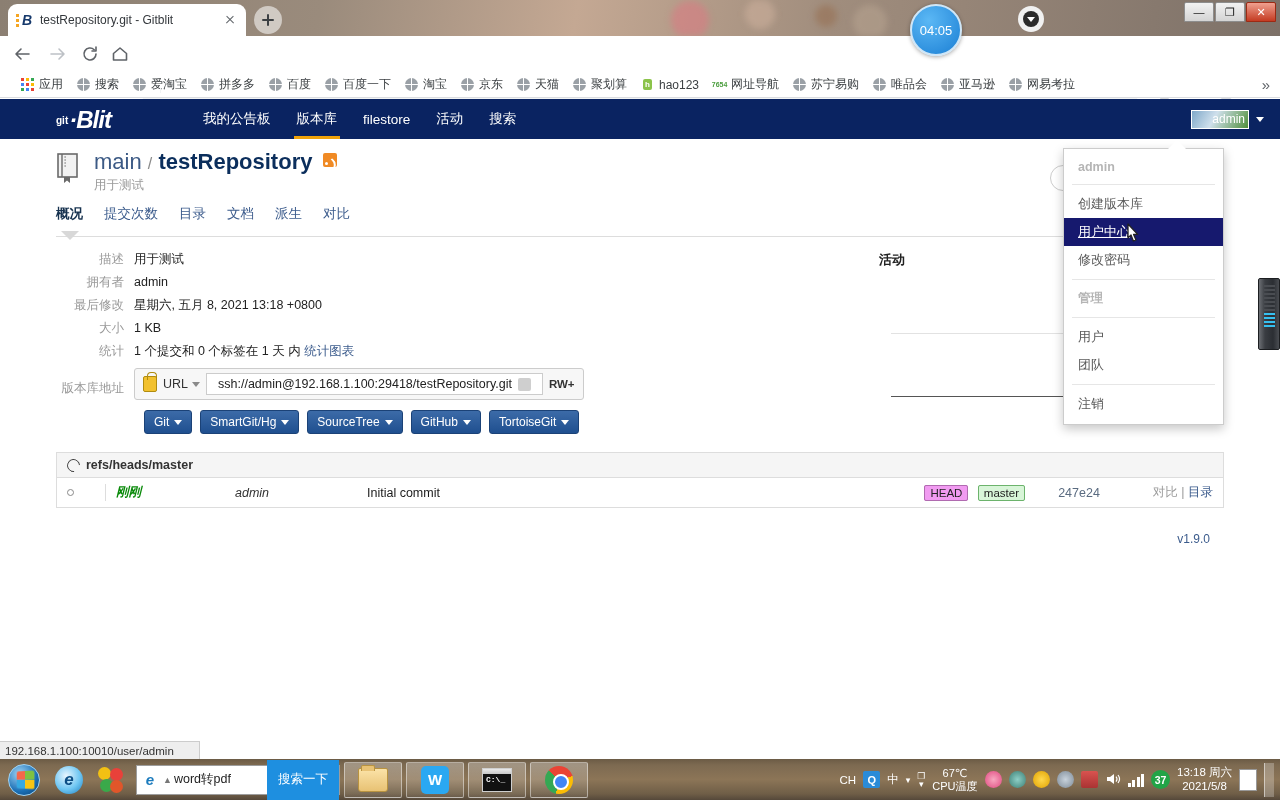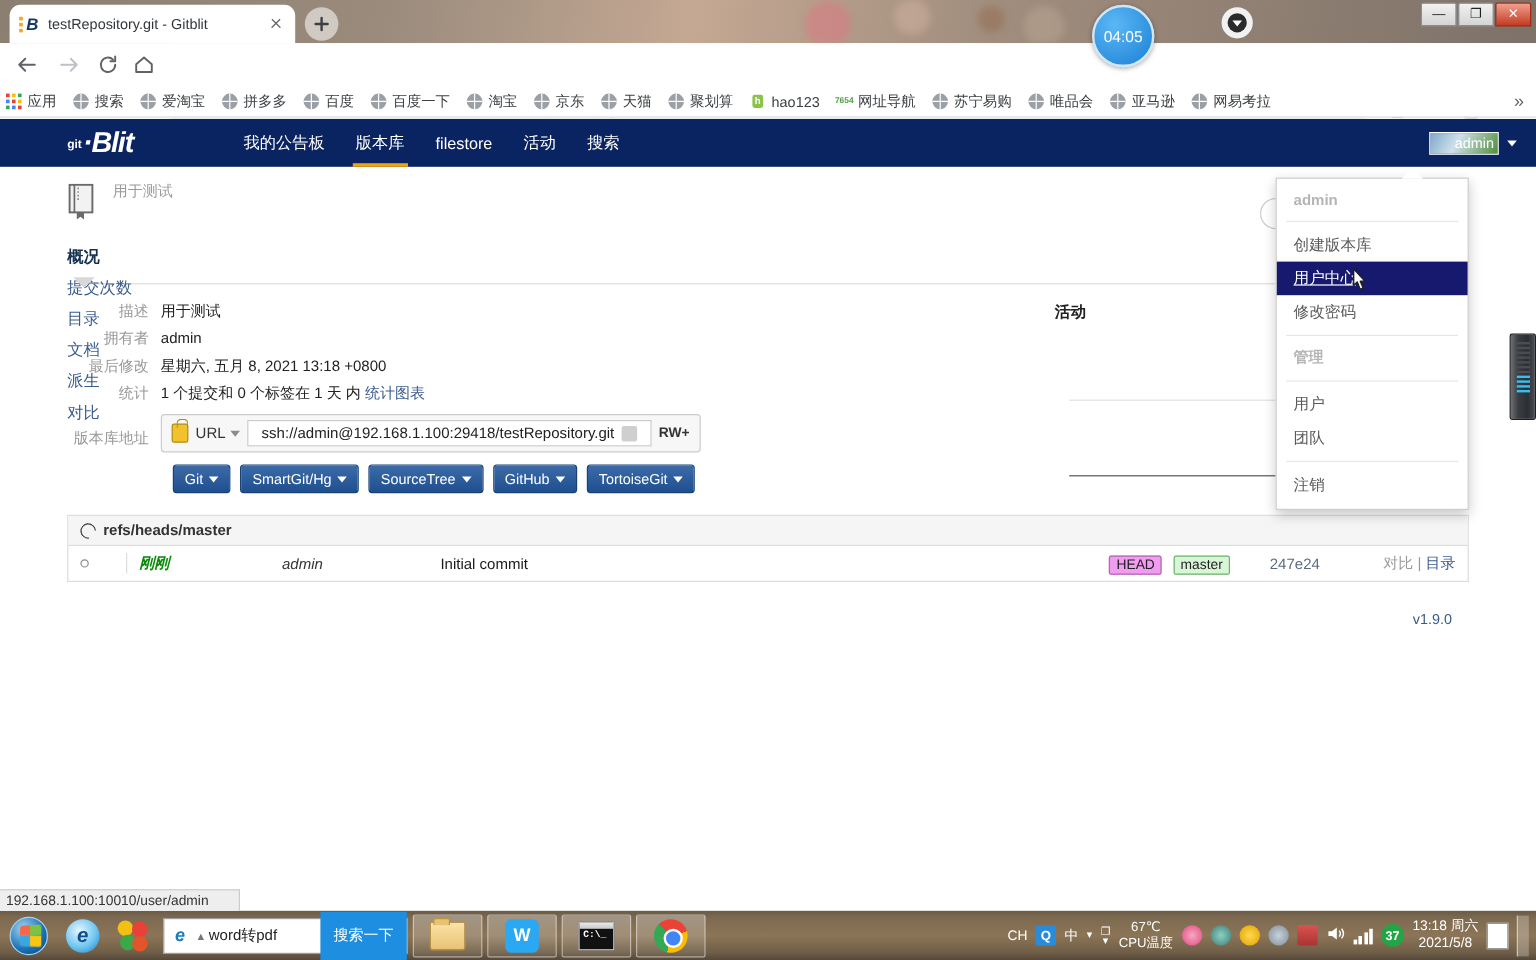--- a/index.html
+++ b/index.html
@@ -97,21 +97,21 @@
   .warn-tri b{position:absolute;left:5.6px;top:3.5px;width:1.4px;height:5px;background:#f1f3f4;z-index:2;}
   .notsecure { color:#3c4043; font-size:12.5px; margin-right:6px; }
   .omnidiv { color:#bdc1c6; margin-right:8px; }
   .omniurl { color:#202124; font-size:13.5px; }
   .tb-right { position:absolute; right:8px; top:40px; display:flex; align-items:center; gap:4px; }
   .tbr { width:28px;height:28px; display:flex;align-items:center;justify-content:center; }
 
   
   .bookmarks {
     position:absolute; left:0; top:72px; width:1280px; height:26px; background:#fff;
-    display:flex; align-items:center; padding-left:4px; font-size:12px; color:#3c4043;
+    display:flex; align-items:center; padding-left:20px; font-size:12px; color:#3c4043;
     border-bottom:1px solid #dadce0;
   }
   .bm { display:flex; align-items:center; margin-right:13px; white-space:nowrap; }
   .bm .ic { width:15px;height:15px; margin-right:4px; flex:0 0 15px;
             display:flex;align-items:center;justify-content:center; }
   .globe { width:13px;height:13px;border-radius:50%;background:#9aa0a6;position:relative; }
   .globe:after{content:"";position:absolute;left:0;top:6px;width:13px;height:1px;background:#fff;}
   .globe:before{content:"";position:absolute;left:6px;top:0;width:1px;height:13px;background:#fff;}
   .appsgrid { display:grid; grid-template-columns:repeat(3,3px); grid-gap:2px; }
   .appsgrid i{width:3px;height:3px;display:block;}
@@ -164,21 +164,21 @@
     border:2px solid #fff;border-radius:0 8px 0 0;border-left:0;border-bottom:0;
     transform:rotate(45deg);transform-origin:left bottom;}
   .repo-desc { margin-left:38px; font-size:12.5px; color:#9a9a9a; margin-top:2px; }
   .gb-search {
     position:absolute; right:110px; top:26px; width:120px; height:26px;
     border:1px solid #ccc; border-radius:13px; background:#fff;
     font-size:12.5px; color:#999; padding:0 12px; line-height:24px;
   }
 
   .tabs-row { margin:0 56px; border-bottom:1px solid #ddd; height:32px; position:relative;
-              display:flex; align-items:flex-start;flex-direction:column; }
+              display:flex; align-items:flex-start; }
   .tabs-row a { font-size:13.5px; color:#3b5b8c; text-decoration:none; margin-right:21px;
                 padding-bottom:8px; }
   .tabs-row a.active { color:#17324f; font-weight:bold; position:relative; }
   .tabs-row a.active:after{
     content:""; position:absolute; left:50%; transform:translateX(-50%); bottom:-9px;
     border-left:9px solid transparent;border-right:9px solid transparent;border-top:9px solid #d8d8d8;
   }
   .star-btn {
     position:absolute; right:0; top:-4px; height:26px; padding:0 10px;
     border:1px solid #c9c9c9; border-radius:3px; background:linear-gradient(#fff,#ececec);
@@ -583,20 +583,26 @@
         </div>
       </div>
 
       <div class="repo-head">
         <svg class="repo-icon" viewBox="0 0 24 30">
           <rect x="2" y="1" width="19" height="23" fill="#f2f2f2" stroke="#6a6a6a" stroke-width="1.6"></rect>
           <path d="M6 1v23" stroke="#6a6a6a" stroke-width="1.4"></path>
           <path d="M8.6 4h1M8.6 7h1M8.6 10h1M8.6 13h1" stroke="#6a6a6a" stroke-width="1.4"></path>
           <path d="M2 24h12v6l-3-2.4L8 30v-6" fill="#6a6a6a"></path>
         </svg>
+        <div class="repo-title">
+          <span class="proj">main</span>
+          <span class="sep">/</span>
+          <span>testRepository</span>
+          <span class="rss"></span>
+        </div>
         <div class="repo-desc">用于测试</div>
         <div class="gb-search">搜索</div>
       </div>
 
       <div class="tabs-row">
         <a href="#" class="active">概况</a>
         <a href="#">提交次数</a>
         <a href="#">目录</a>
         <a href="#">文档</a>
         <a href="#">派生</a>
@@ -611,20 +617,24 @@
             <span class="k">描述</span>
             <span class="v">用于测试</span>
           </div>
           <div class="kv">
             <span class="k">拥有者</span>
             <span class="v link">admin</span>
           </div>
           <div class="kv">
             <span class="k">最后修改</span>
             <span class="v">星期六, 五月 8, 2021 13:18 +0800</span>
+          </div>
+          <div class="kv">
+            <span class="k">大小</span>
+            <span class="v">1 KB</span>
           </div>
           <div class="kv">
             <span class="k">统计</span>
             <span class="v">
               <span>1 个提交和 0 个标签在 1 天 内</span>
               <span class="link">统计图表</span>
             </span>
           </div>
 
           <div class="kv" style="margin-top:8px">

